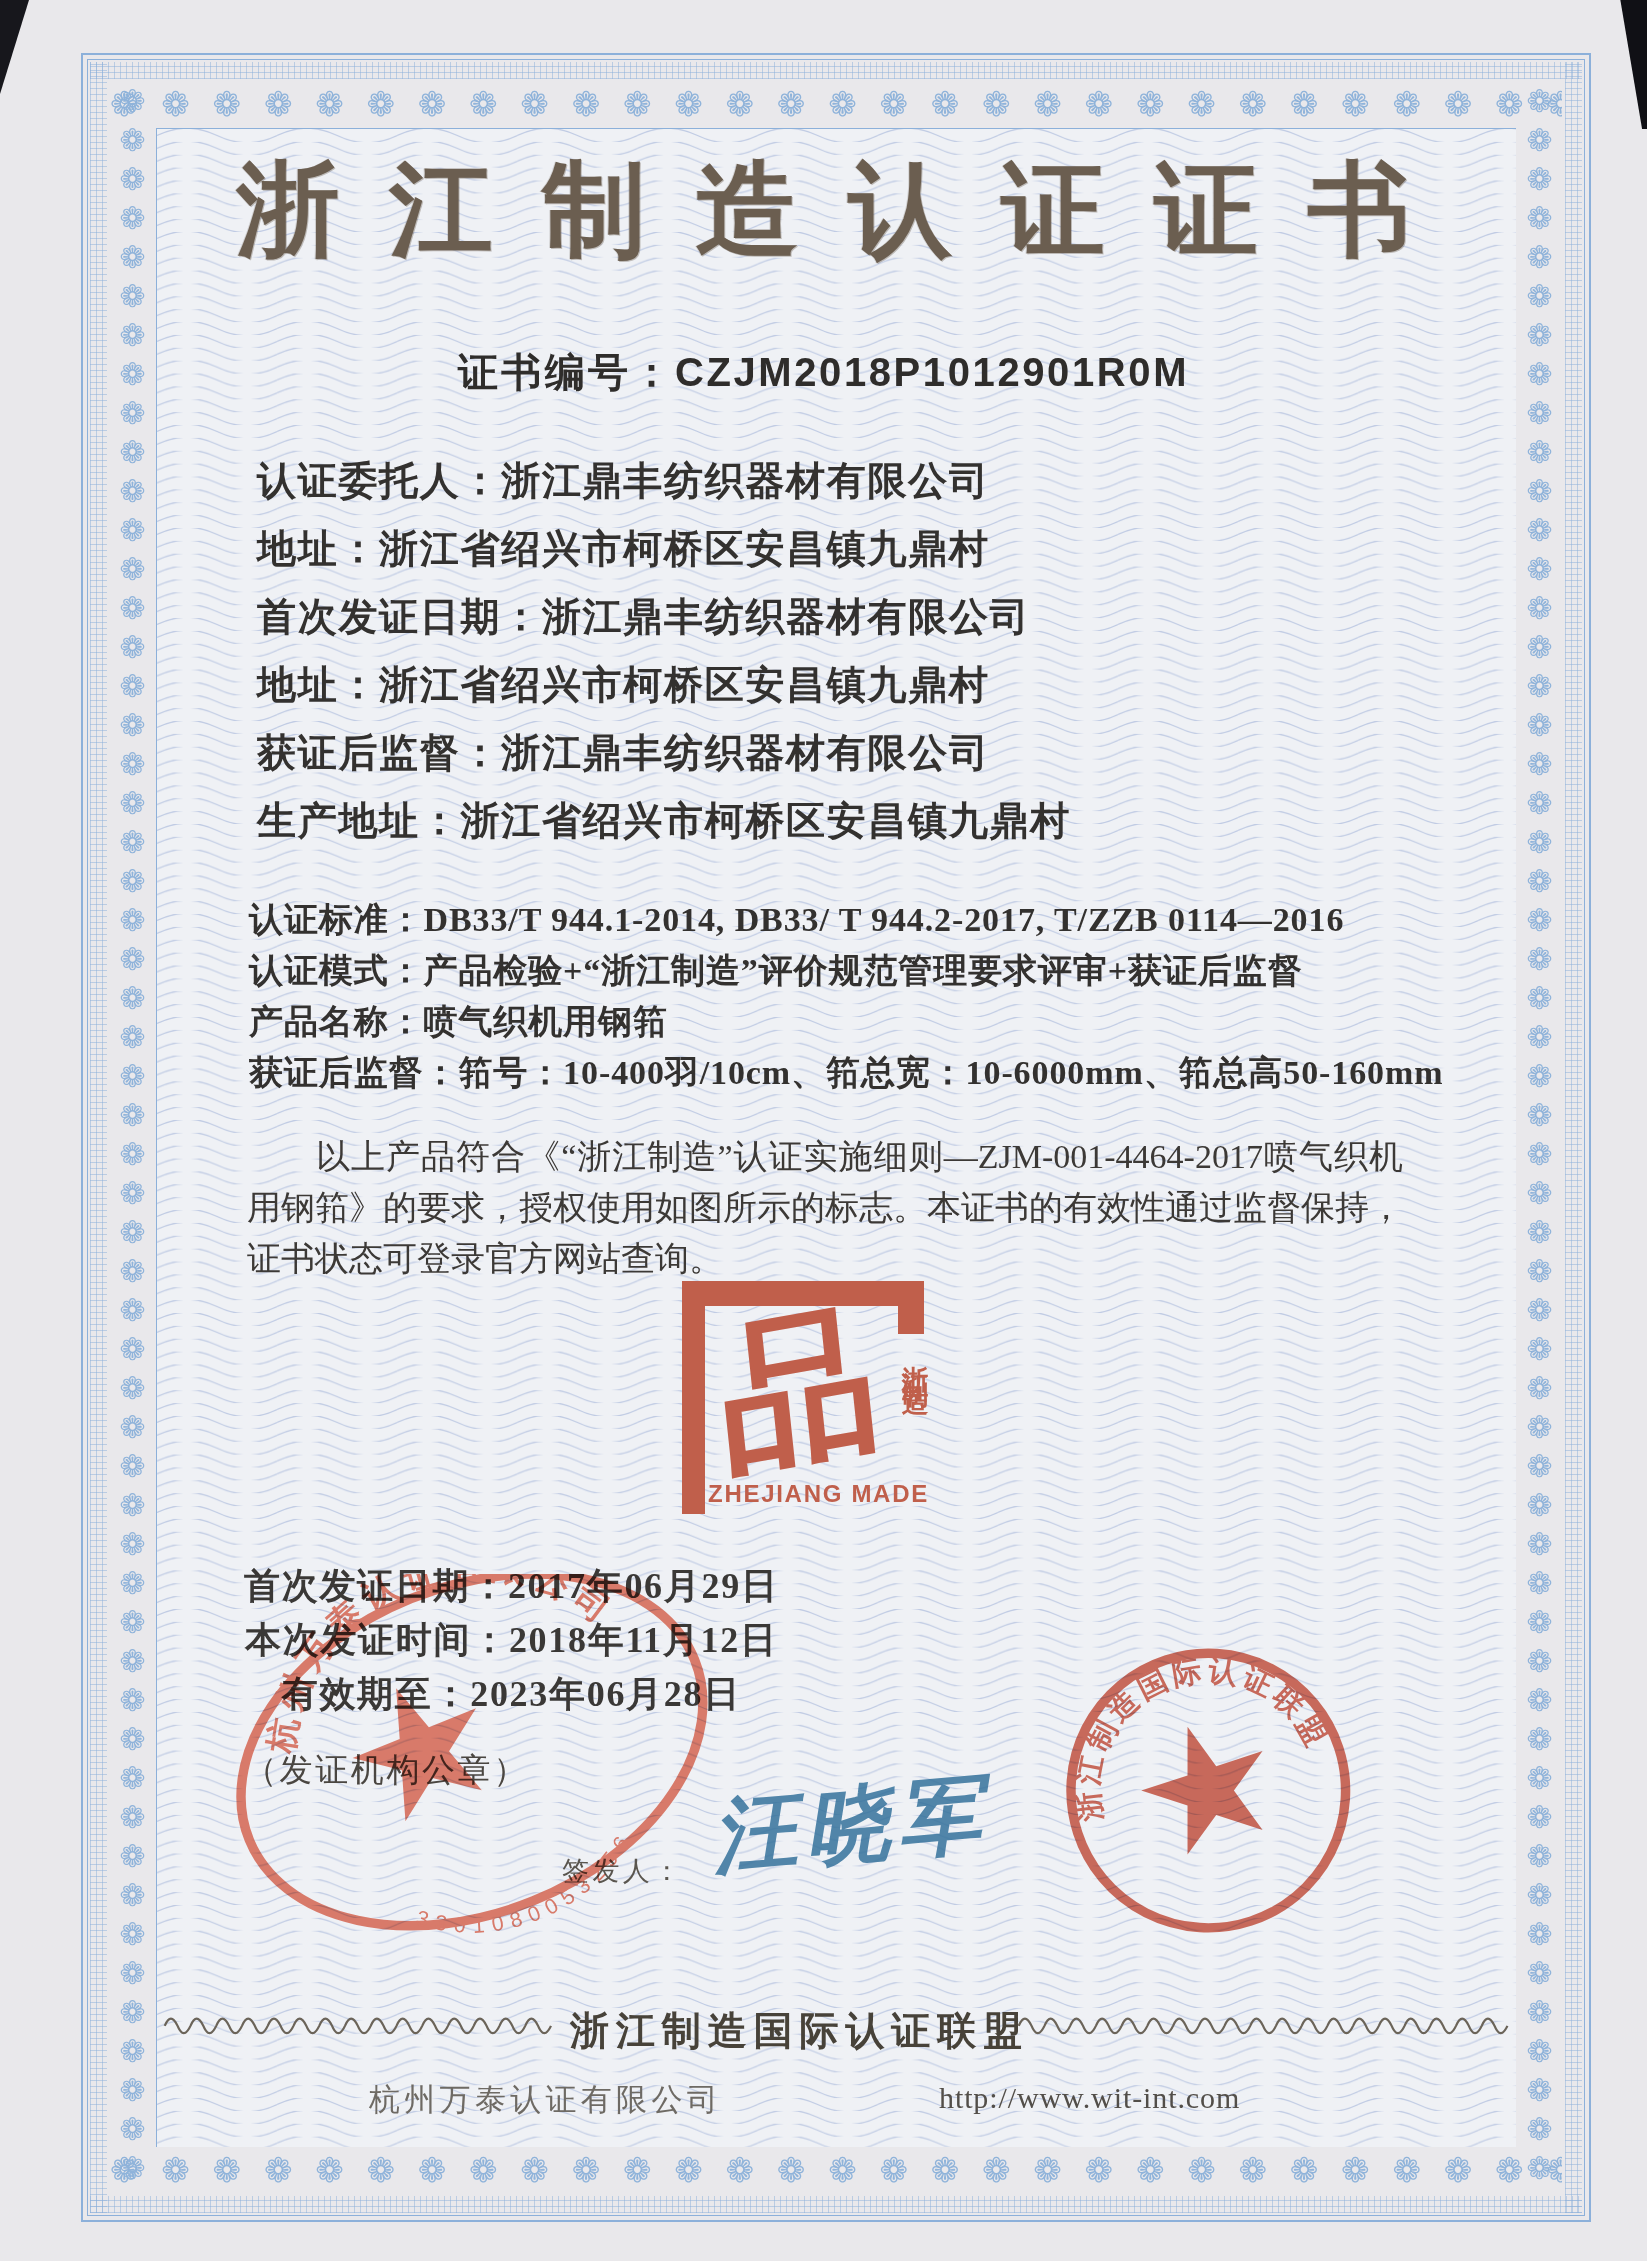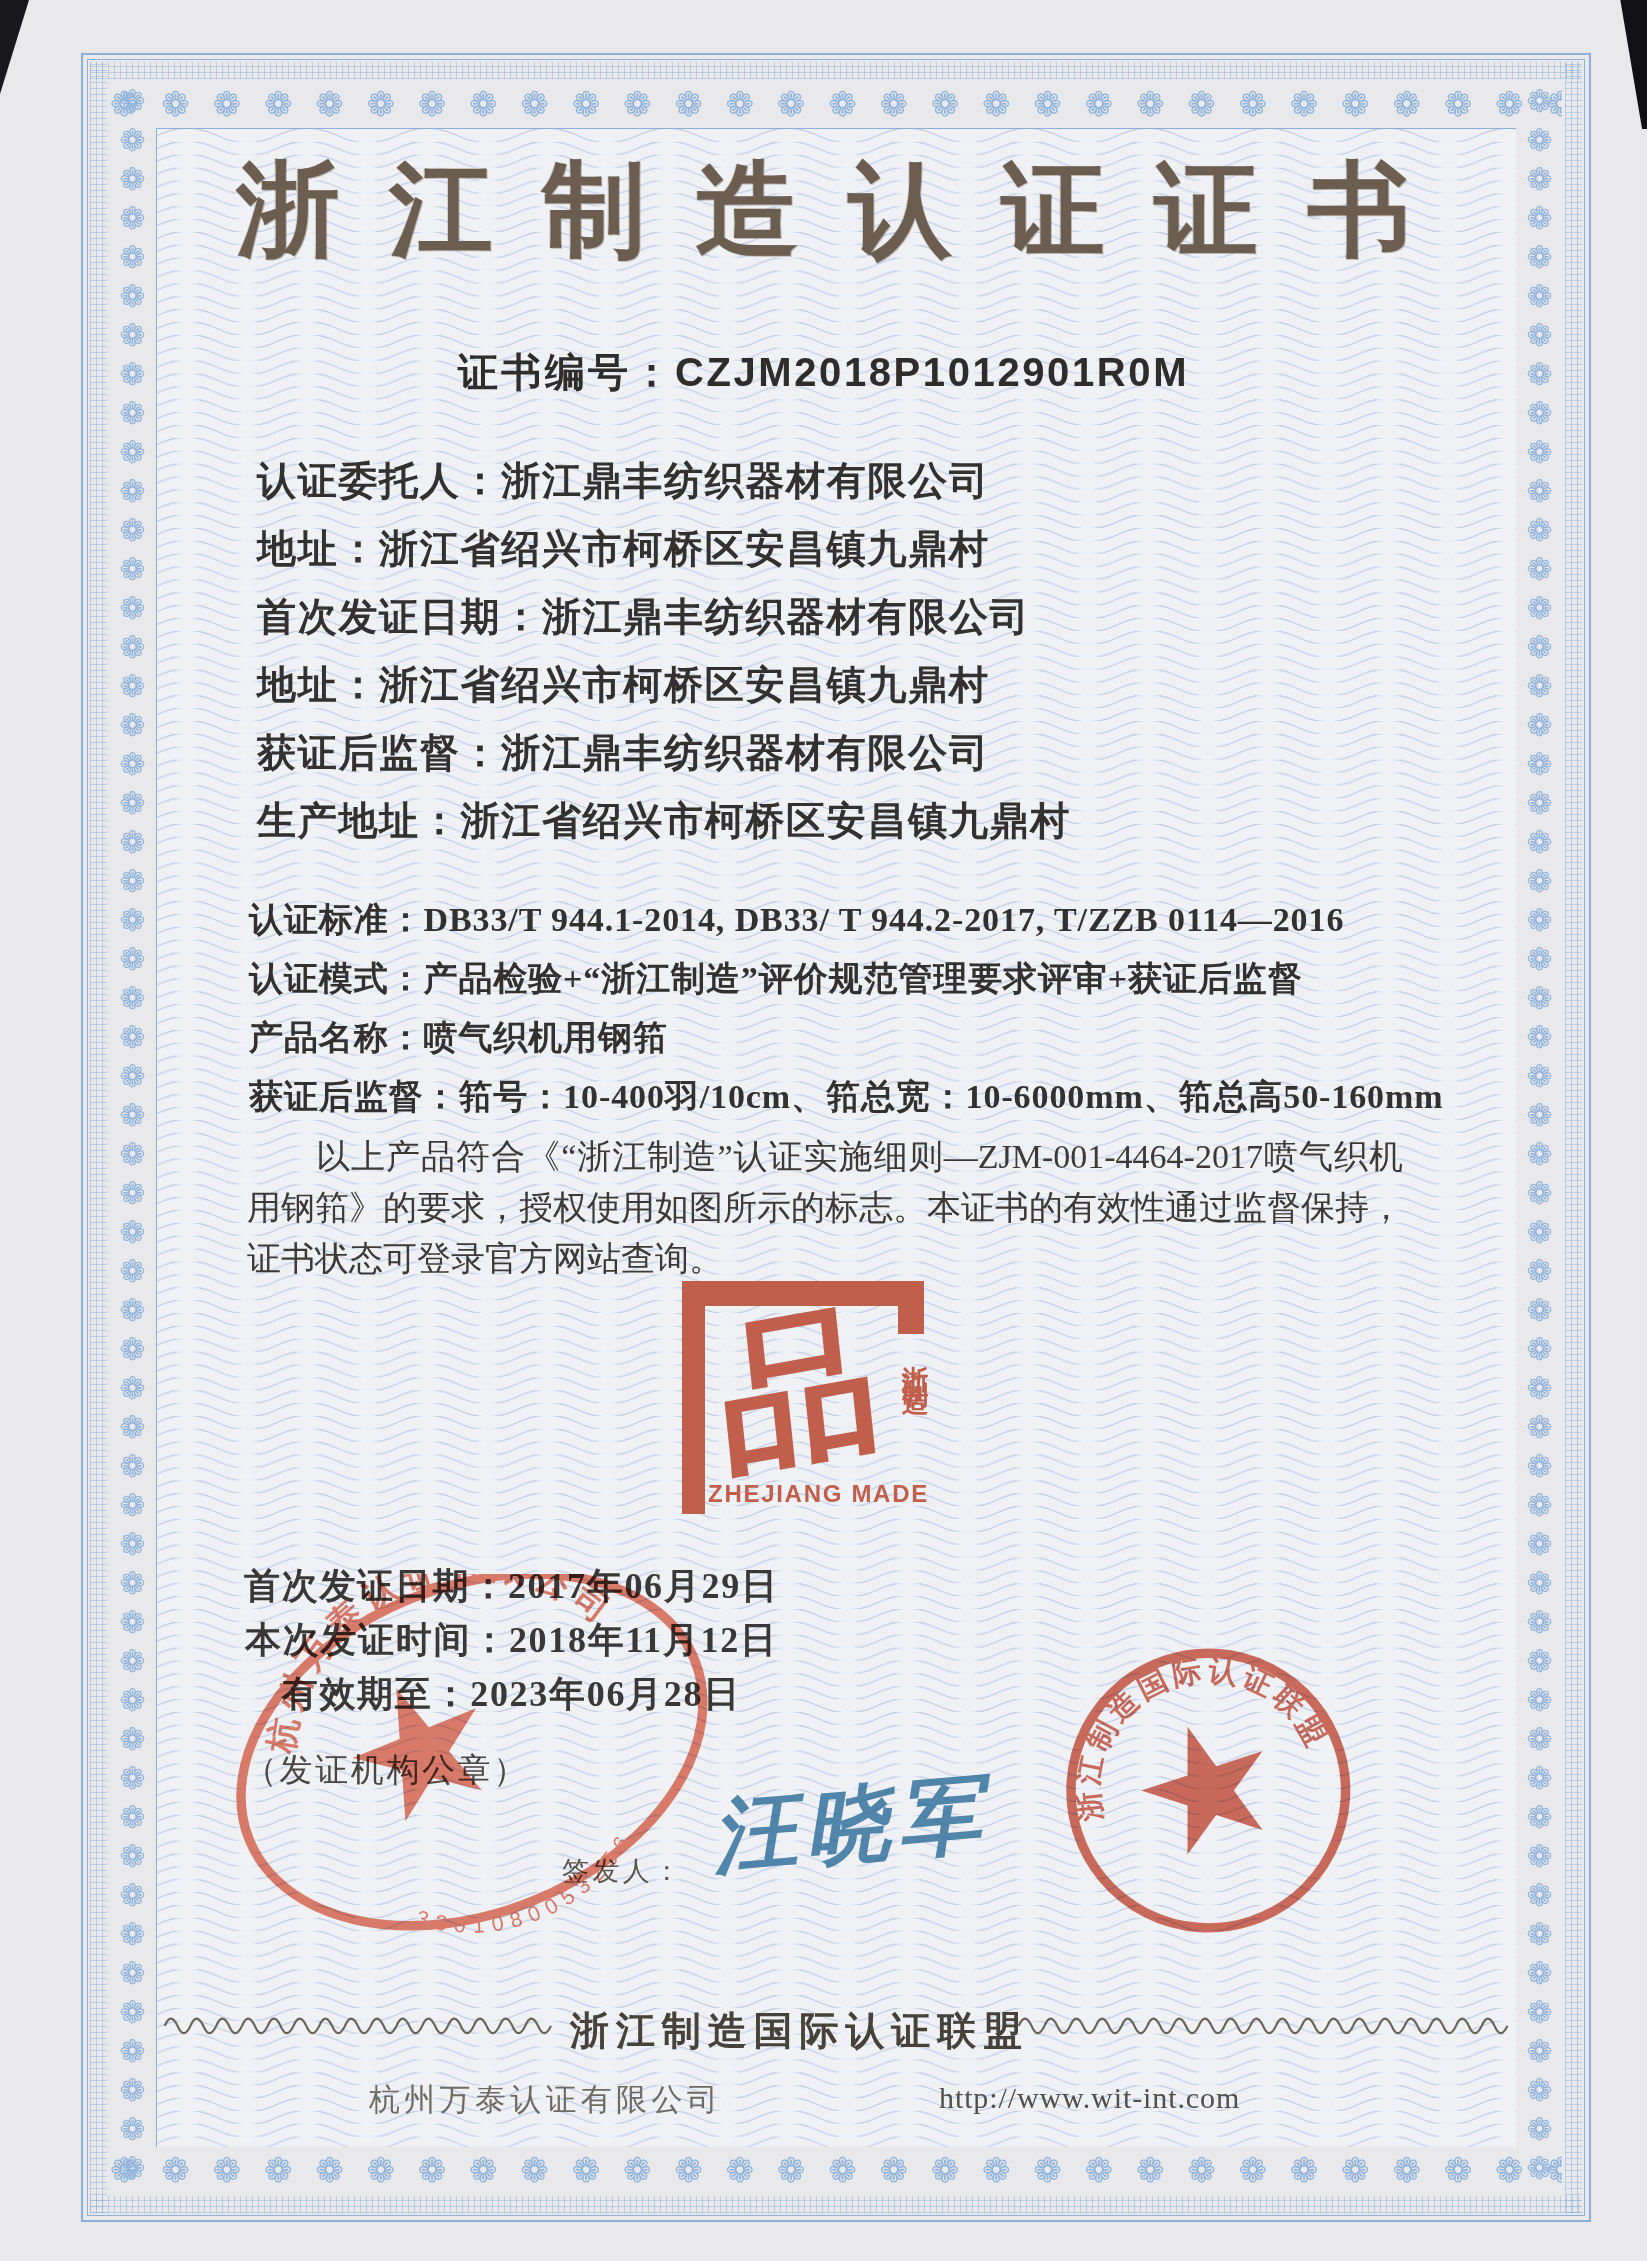--- a/index.html
+++ b/index.html
@@ -41,21 +41,21 @@
   .title{left:0;right:0;top:142px;text-align:center;font-size:103px;font-weight:bold;
       letter-spacing:50px;padding-left:50px;color:#6b5e50;
       text-shadow:0.9px 0.9px 0 rgba(96,84,68,.35), -0.9px 0 0 rgba(96,84,68,.2);z-index:2;}
   .certno{left:0;right:0;top:345px;text-align:center;font-size:40px;z-index:2;color:#2f2d2b;}
   .certno .lbl{font-weight:bold;letter-spacing:3.4px;}
   .certno .num{font-family:"Liberation Sans","DejaVu Sans",sans-serif;font-weight:600;letter-spacing:2.6px;}
 
   .info-block{left:257px;top:457px;display:flex;flex-direction:column;gap:20px;z-index:2;}
   .info-line{font-size:39px;font-weight:bold;line-height:48px;letter-spacing:1.7px;color:#33312f;}
 
-  .spec-block{left:249px;top:897px;display:flex;flex-direction:column;gap:14px;z-index:2;}
+  .spec-block{left:249px;top:897px;display:flex;flex-direction:column;gap:6px;z-index:2;}
   .spec-line{font-size:34px;font-weight:bold;line-height:45px;letter-spacing:0.9px;color:#33312f;}
 
   .statement{left:247px;top:1131px;width:1156px;font-size:34px;line-height:51px;
       text-align:justify;text-indent:69px;color:#3c3936;z-index:2;}
 
   
   .logo{left:682px;top:1281px;width:266px;height:249px;z-index:2;color:#c05f4b;}
   .logo .bar{position:absolute;background:#c05f4b;}
   .logo .bar-top{left:0;top:0;width:220px;height:25px;}
   .logo .bar-left{left:0;top:0;width:23px;height:233px;}

